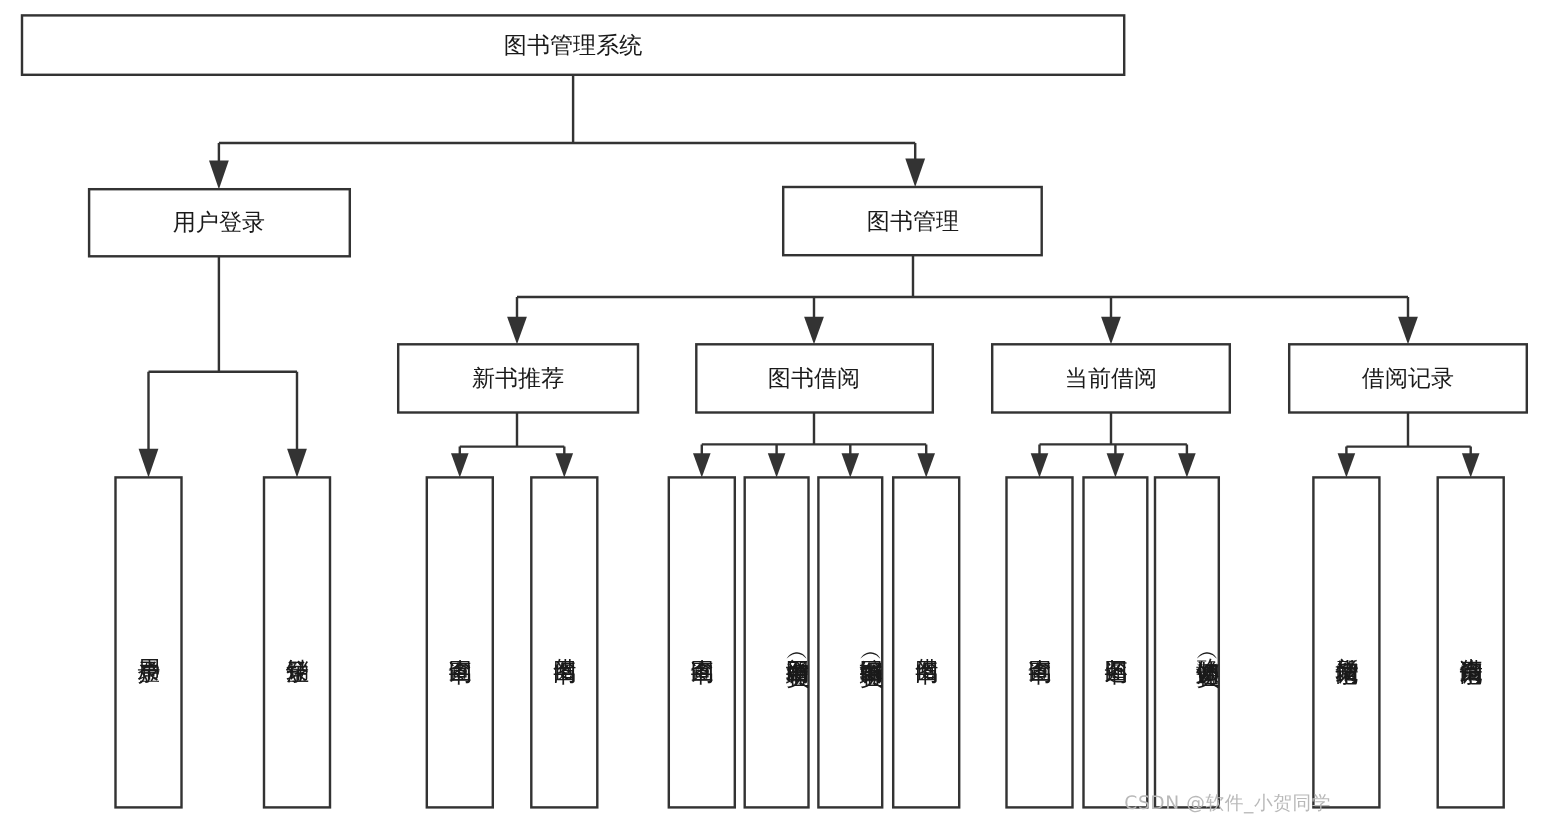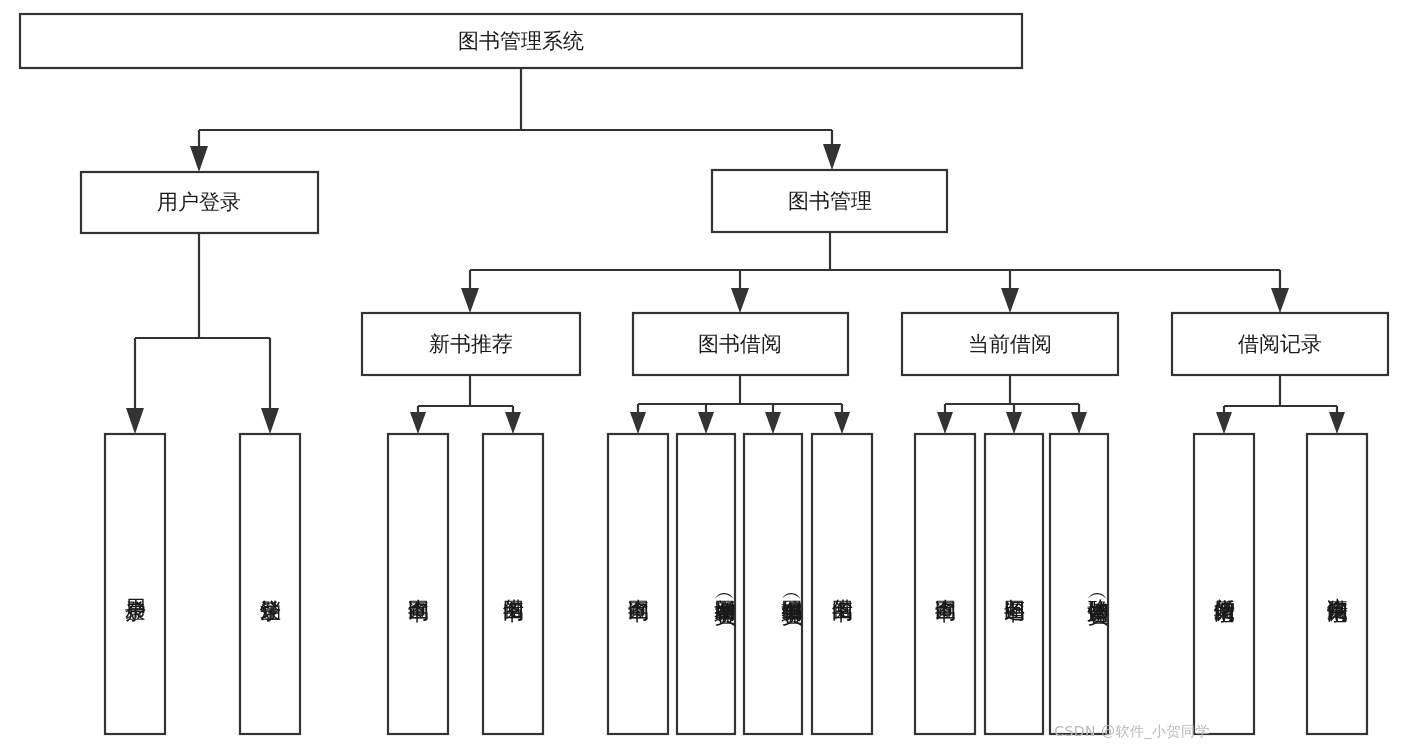--- a/index.html
+++ b/index.html
@@ -63,21 +63,21 @@
     pointer-events: none;
   }
   .leaf-label.centered {
     align-items: center;
   }
   #watermark {
     position: absolute;
     right: 14px;
     bottom: 6px;
     font-family: "DejaVu Sans", "Liberation Sans", sans-serif;
-    font-size: 14px;
+    font-size: 17px;
     color: #b9b9b9;
     letter-spacing: 0.5px;
     white-space: nowrap;
   }
 </style>
 </head>
 <body>
 
 <div id="diagram-root">
 

